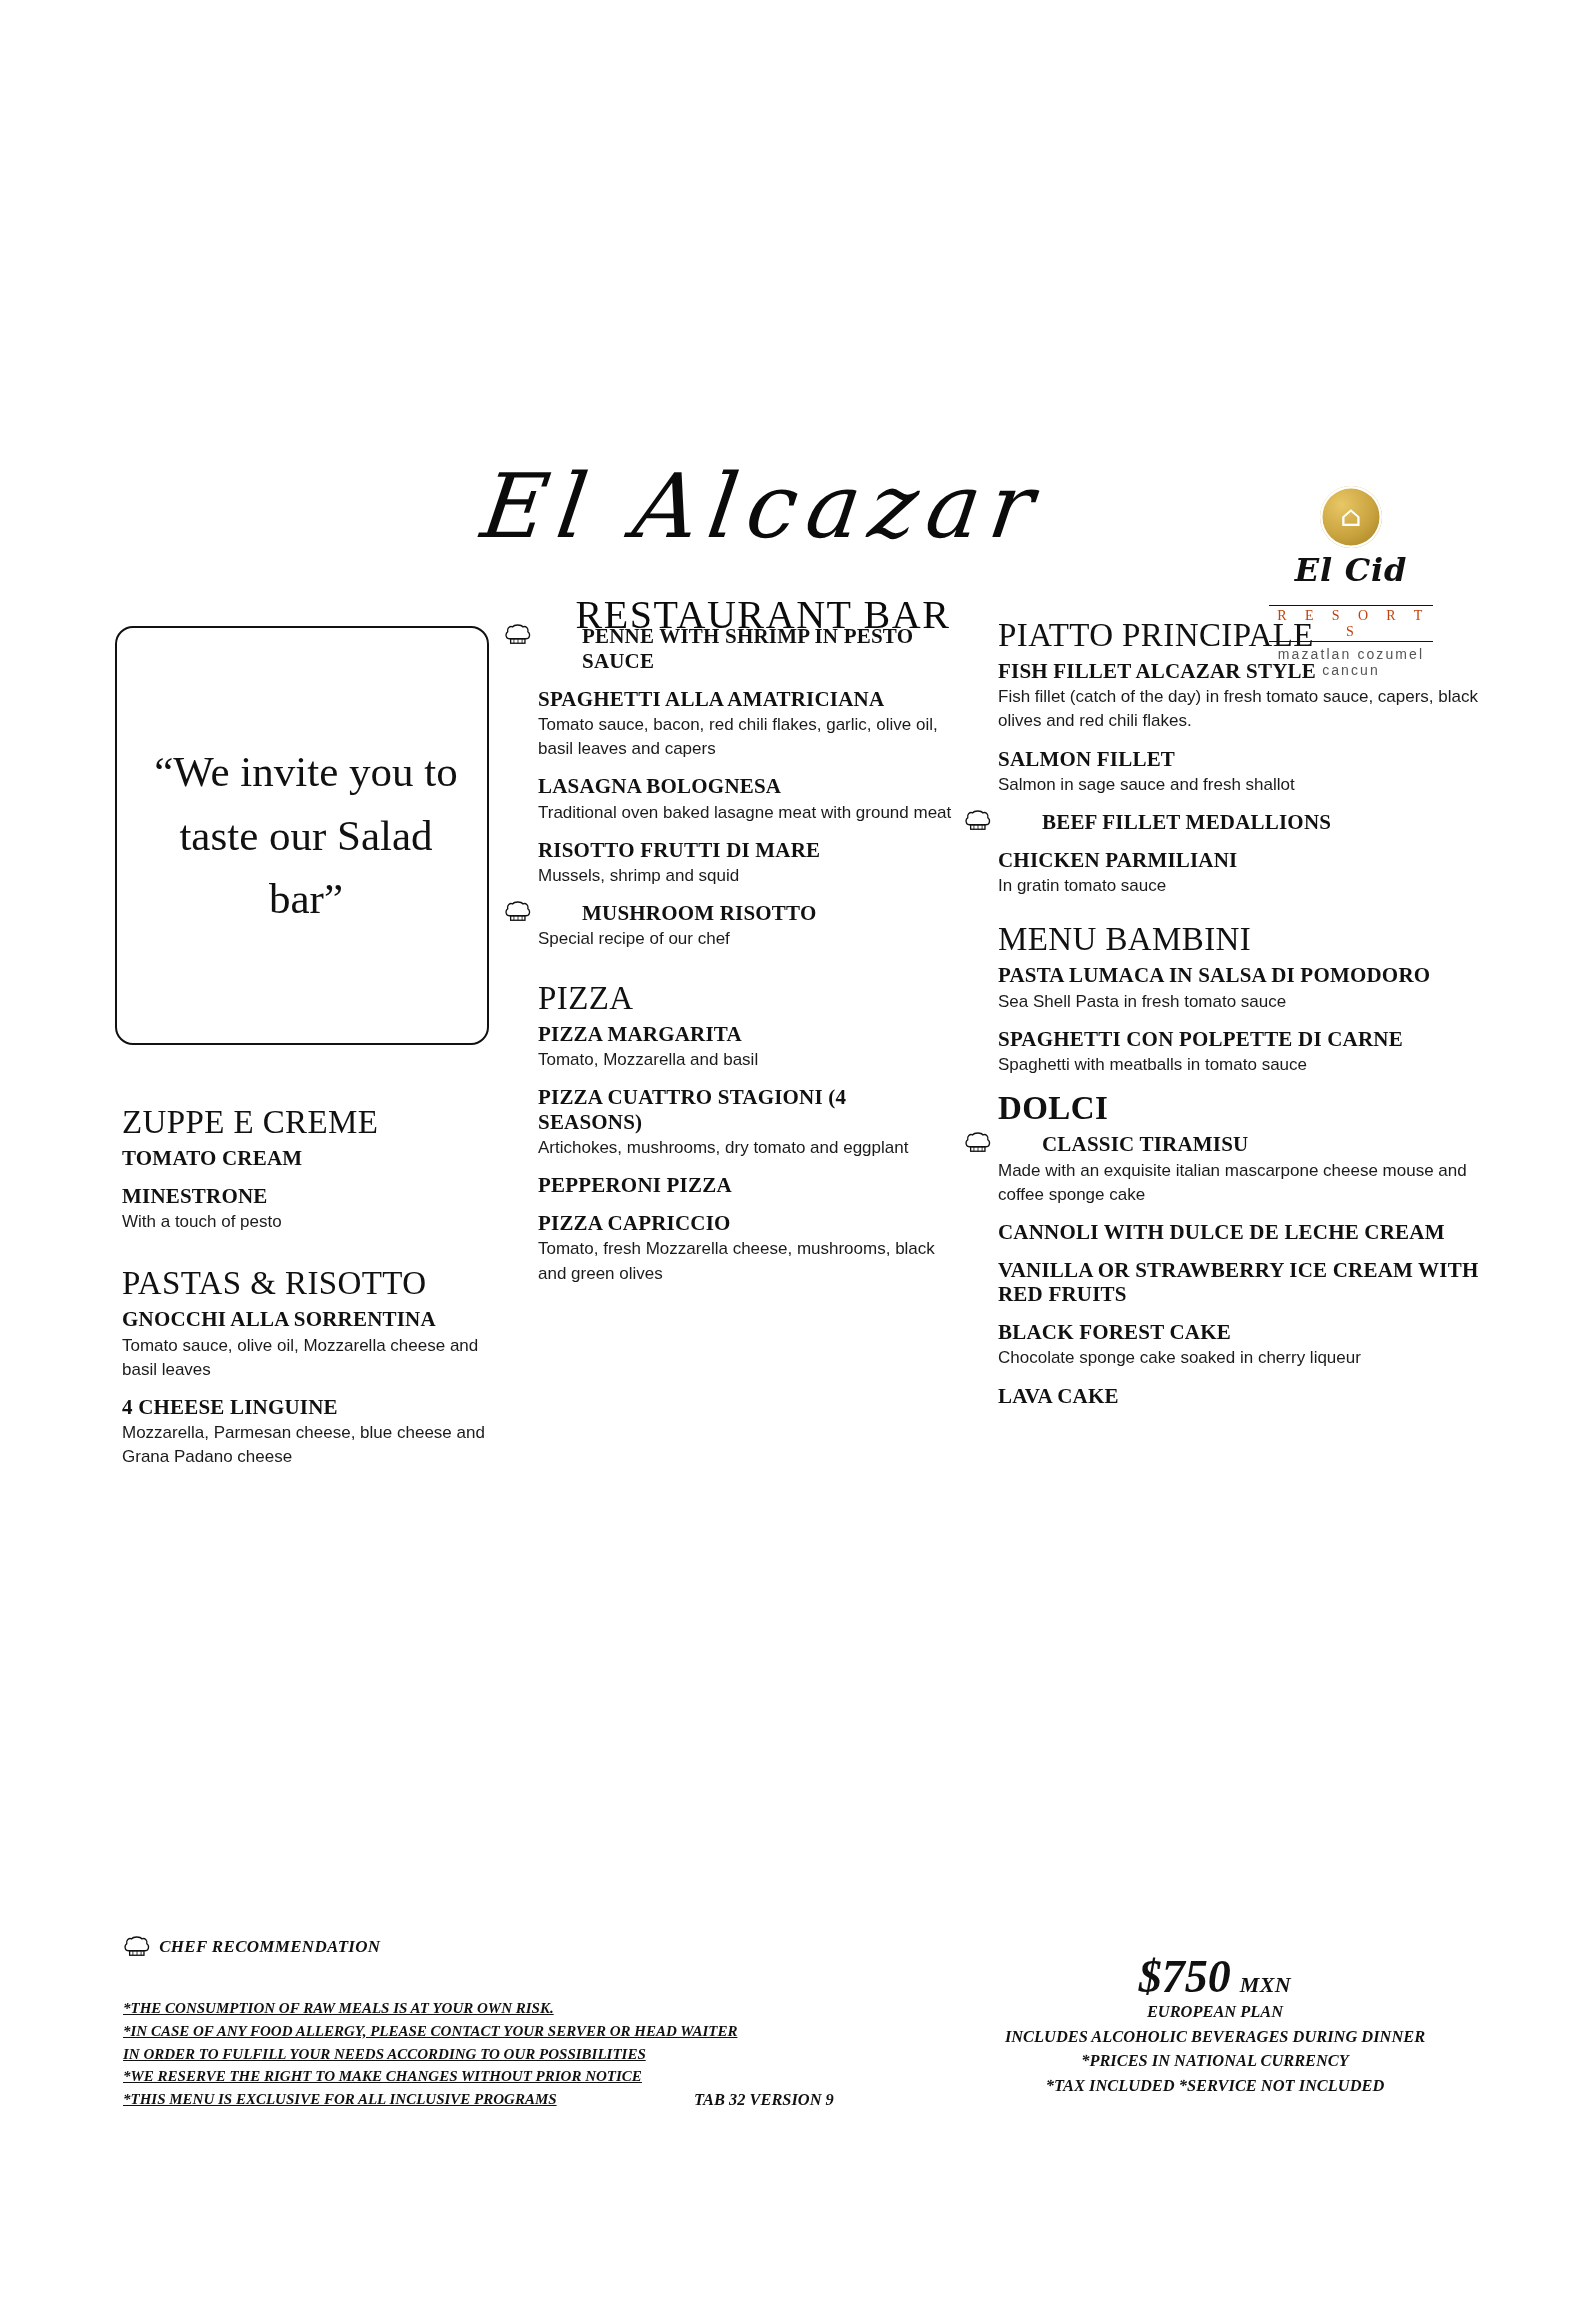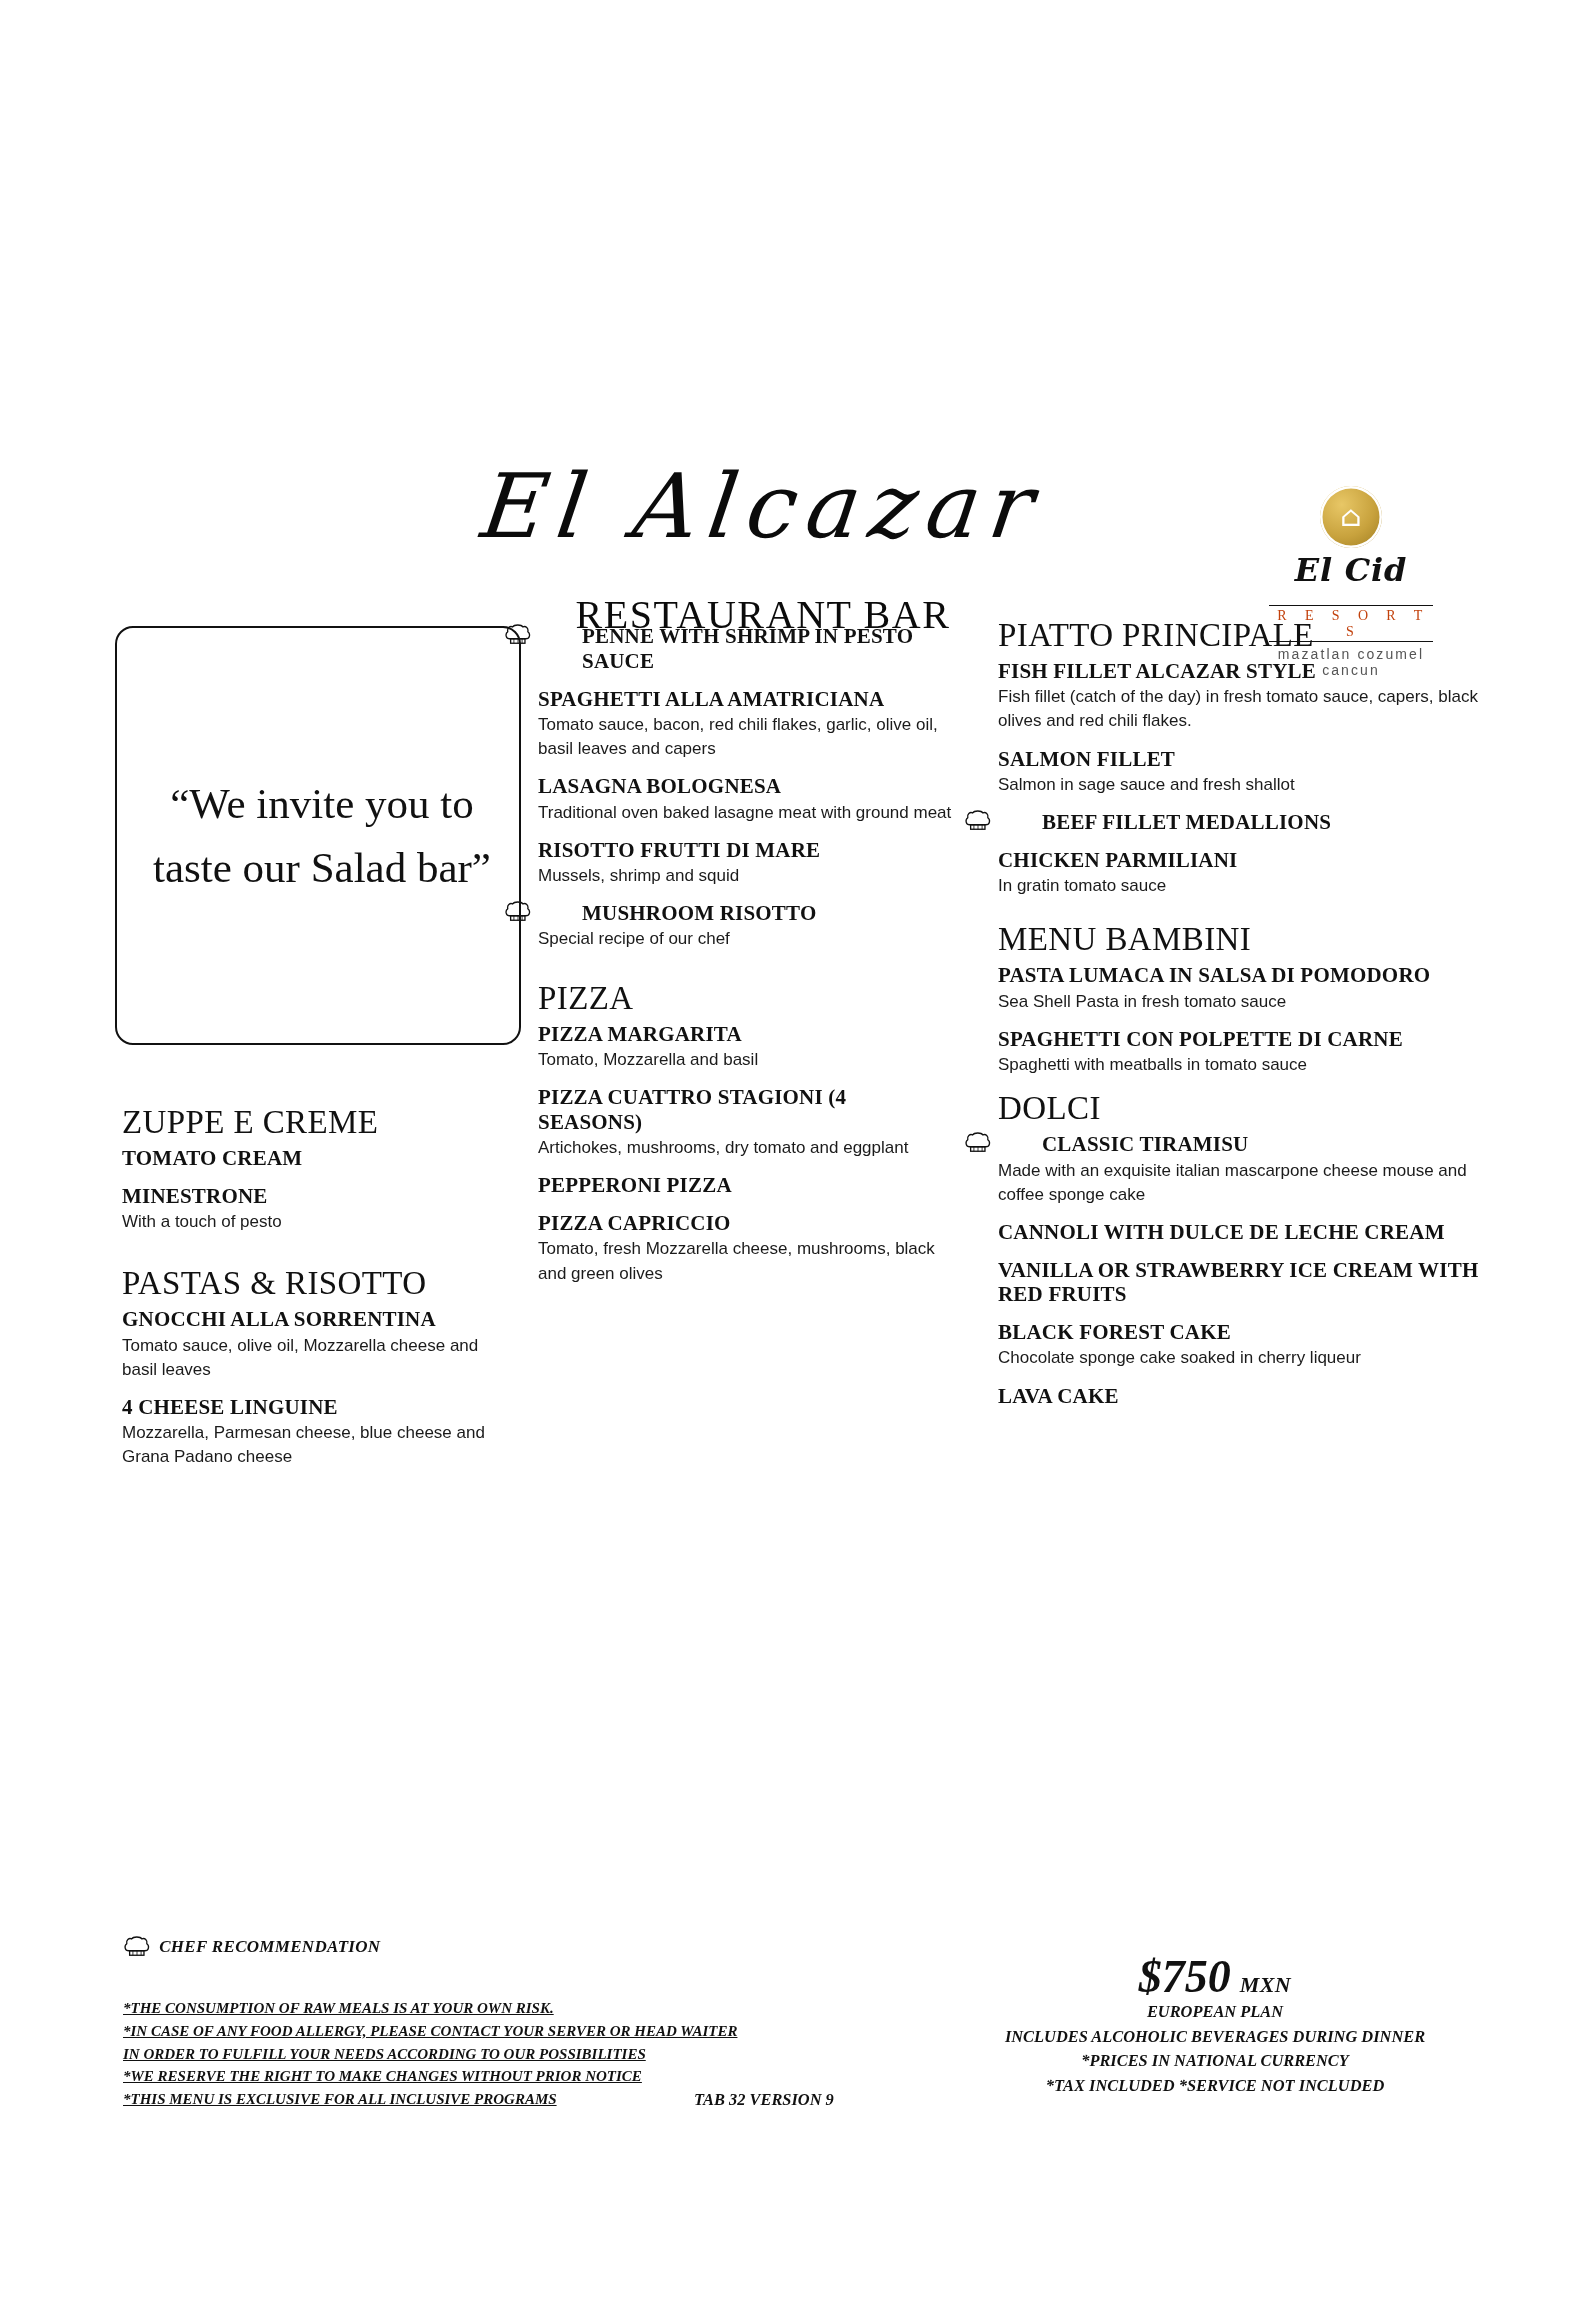--- a/index.html
+++ b/index.html
@@ -114,21 +114,21 @@
     top: 0;
   }
   .col1 { left: 122px; width: 384px; }
   .col2 { left: 538px; width: 415px; }
   .col3 { left: 998px; width: 493px; }
 
   .salad-box {
     position: absolute;
     left: 115px;
     top: 626px;
-    width: 406px;
+    width: 374px;
     height: 419px;
     border: 2.5px solid #111;
     border-radius: 18px;
     box-sizing: border-box;
     display: flex;
     align-items: center;
     justify-content: flex-start;
     padding-left: 8px;
   }
   .salad-text {
@@ -388,21 +388,21 @@
         <div class="dish">
           <div class="dish-name">PASTA LUMACA IN SALSA DI POMODORO</div>
           <div class="dish-desc">Sea Shell Pasta in fresh tomato sauce</div>
         </div>
         <div class="dish">
           <div class="dish-name">SPAGHETTI CON POLPETTE DI CARNE</div>
           <div class="dish-desc">Spaghetti with meatballs in tomato sauce</div>
         </div>
       </div>
       <div>
-        <div class="section-title" style="">DOLCI</div>
+        <div class="section-title" style=" font-weight: bold;">DOLCI</div>
         <div class="dish chef">
           <span class="chef-icon">
             <svg class="hat" width="28" height="21.3" viewBox="0 0 34 26">
               <path d="M7 18 C2 18 1 12 4.5 9.5 C3.5 5 7 2 10.5 3.5 C12.5 0.5 21 0.5 23 3.5 C26.5 2 30 5 29 9.5 C32.5 12 31.5 18 26.5 18 Z" fill="none" stroke="#111" stroke-width="1.6"></path>
               <rect x="8" y="18" width="17.5" height="5.5" fill="none" stroke="#111" stroke-width="1.6"></rect>
               <line x1="12" y1="18" x2="12" y2="23.5" stroke="#111" stroke-width="1"></line>
               <line x1="17" y1="18" x2="17" y2="23.5" stroke="#111" stroke-width="1"></line>
               <line x1="22" y1="18" x2="22" y2="23.5" stroke="#111" stroke-width="1"></line>
             </svg>
           </span>

